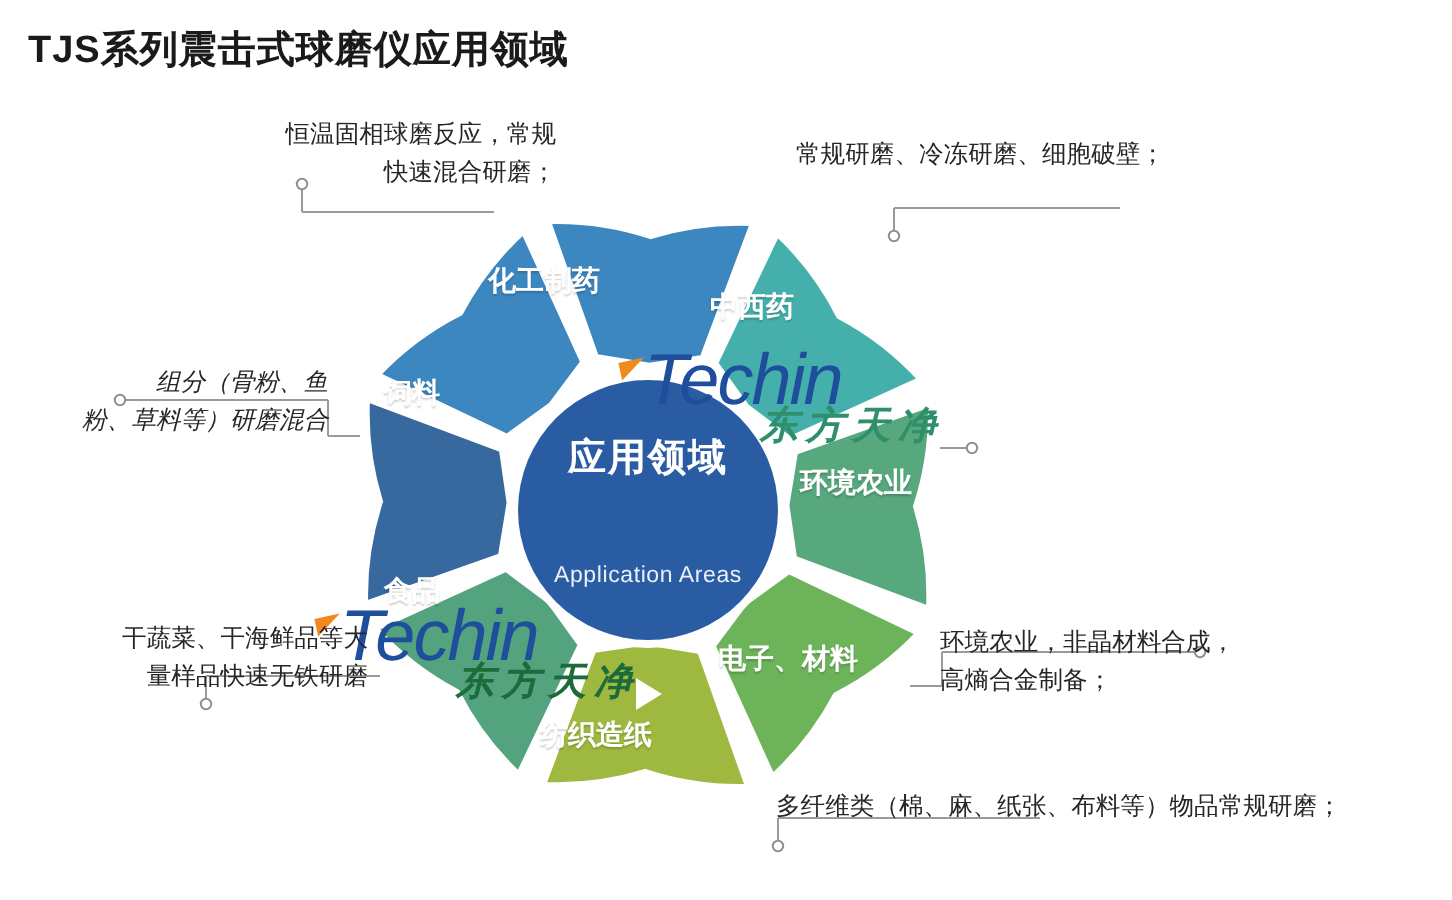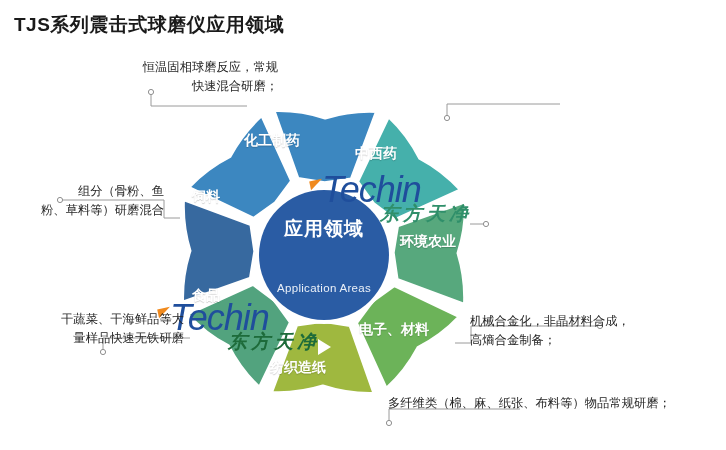--- a/index.html
+++ b/index.html
@@ -171,29 +171,30 @@
     <div class="wm-techin">Techin</div>
     <div class="wm-cn">东方天净</div>
   </div>
 
   <div id="notes">
       <div class="note r" style="left: 88px; top: 58px; width: 190px;">
         <div>恒温固相球磨反应，常规</div>
         <div>快速混合研磨；</div>
       </div>
       <div class="note" style="left: 398px; top: 68px; width: 260px;">
-      </div>
-      <div class="note r" style="left: 14px; top: 182px; width: 150px;">
+        <div>常规研磨、冷冻研磨、细胞破壁；</div>
+      </div>
+      <div class="note r" style="left: 14px; top: 182px; width: 150px; font-style: italic;">
         <div>组分（骨粉、鱼</div>
         <div>粉、草料等）研磨混合</div>
       </div>
       <div class="note" style="left: 484px; top: 190px; width: 240px;">
       </div>
       <div class="note" style="left: 470px; top: 312px; width: 230px;">
-        <div>机械合金化，非晶材料合成，</div>
+        <div>环境农业，非晶材料合成，</div>
         <div>高熵合金制备；</div>
       </div>
       <div class="note r" style="left: 16px; top: 310px; width: 168px;">
         <div>干蔬菜、干海鲜品等大</div>
         <div>量样品快速无铁研磨</div>
       </div>
       <div class="note" style="left: 388px; top: 394px; width: 320px;">
         <div>多纤维类（棉、麻、纸张、布料等）物品常规研磨；</div>
       </div>
     </div>

